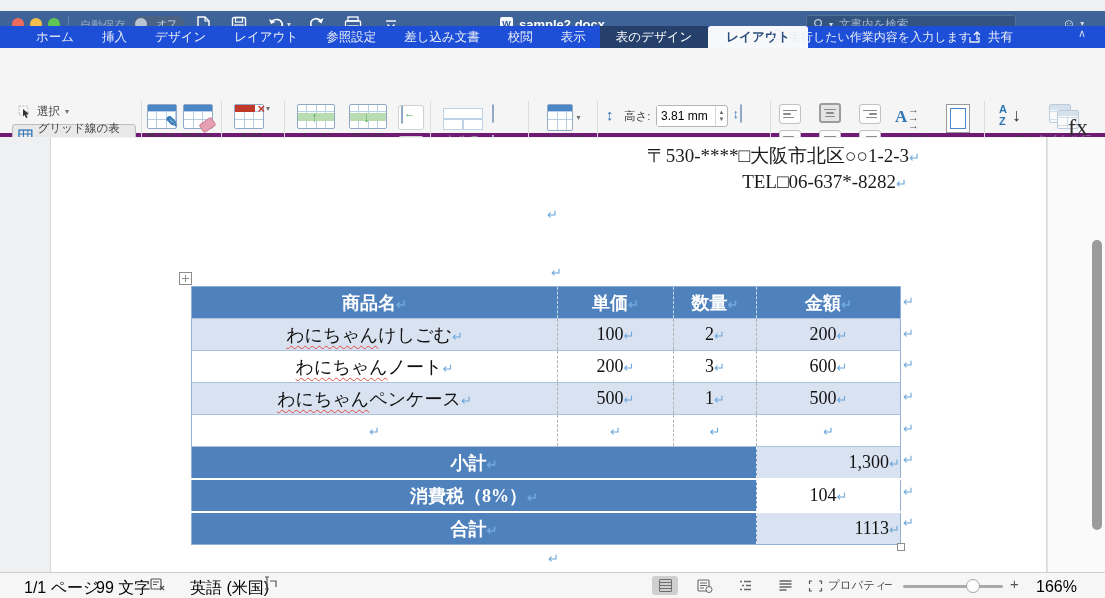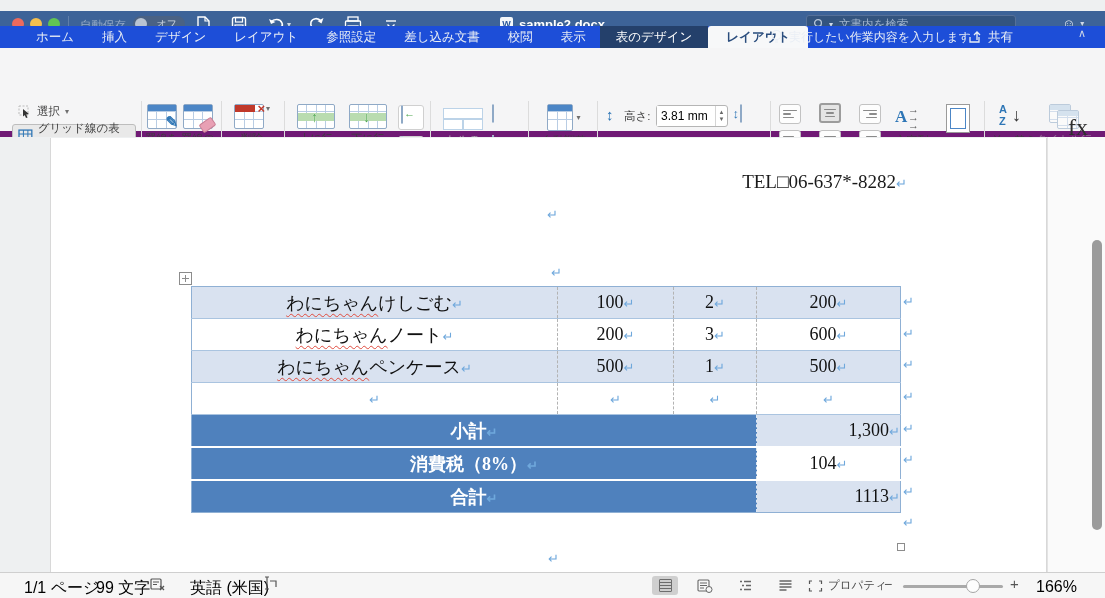--- a/index.html
+++ b/index.html
@@ -30,21 +30,21 @@
   #mood{left:1062px;top:5px;color:#e8edf4;font-size:13px;display:flex;align-items:center;gap:3px;}
   
   #tabbar{left:0;top:26px;width:1105px;height:22px;background:#1d4ed8;display:flex;align-items:stretch;}
   .rtab{color:#e9eef5;font-size:12.5px;display:flex;align-items:center;padding:0 14px;}
   #tab-table-design{background:#24406b;color:#fff;padding:0 16px;}
   #tab-layout-active{background:#f7f8f9;color:#2a4d7d;font-weight:bold;border-radius:3px 3px 0 0;padding:0 18px;}
   #assist{left:770px;top:26px;height:22px;display:flex;align-items:center;gap:6px;color:#e9eef5;font-size:12px;}
   #share-wrap{left:968px;top:26px;height:22px;display:flex;align-items:center;gap:5px;color:#e9eef5;font-size:12.5px;}
   #ribbon-collapse{left:1078px;top:27px;color:#cdd8e6;font-size:11px;}
   
-  #ribbon{left:0;top:48px;width:1105px;height:89px;background:#f5f5f6;border-bottom:6px solid #701a75;box-sizing:border-box;}
+  #ribbon{left:0;top:48px;width:1105px;height:89px;background:#f5f5f6;border-bottom:4px solid #701a75;box-sizing:border-box;}
   .sep{top:53px;width:1px;height:72px;background:#dcdcdc;}
   .g-label{top:123px;font-size:10.5px;color:#8a8a8a;text-align:center;}
   .rbtn{display:flex;flex-direction:column;align-items:center;}
   .btnlbl{font-size:11px;color:#3d3d3d;text-align:center;line-height:12px;margin-top:3px;white-space:nowrap;}
   .btnlbl.dis{color:#b3b3b3;}
   .inline-btn{display:flex;align-items:center;gap:5px;font-size:11.5px;color:#3d3d3d;}
   #btn-gridlines{left:12px;top:76px;width:124px;height:24px;border:1px solid #bdbdbd;border-radius:3px;background:#e9e9e9;
      display:flex;align-items:center;gap:5px;padding:0 5px;box-sizing:border-box;font-size:11.5px;color:#3d3d3d;}
   .caret{color:#6f6f6f;font-size:8px;}
   
@@ -435,40 +435,49 @@
   </div>
   <div class="abs" style="left:1068px;top:66px;font-family:'Liberation Serif',serif;font-size:24px;color:#2f2f2f;">
     <span>fx</span>
   </div>
   <div class="abs g-label" style="left:1000px;width:80px;">データ</div>
 </div>
 
 <div class="abs" id="docarea">
   <div id="page">
 
+    <div class="docline serif" style="right:126px;top:5px;">
+      <span>〒530-****□大阪市北区○○1-2-3</span><span class="mark">↵</span>
+    </div>
     <div class="docline serif" style="right:139px;top:33px;">
       <span>TEL□06-637*-8282</span><span class="mark">↵</span>
     </div>
     <div class="docline" style="left:496px;top:64px;">
       <span class="mark">↵</span>
     </div>
     <div class="docline" style="left:500px;top:122px;">
       <span class="mark">↵</span>
     </div>
 
     <div id="tbl-handle"></div>
 
     <table id="inv" class="serif">
       <colgroup>
           <col style="width:366px;">
           <col style="width:116px;">
           <col style="width:83px;">
           <col style="width:144px;">
         </colgroup>
       <tbody>
+          <tr class="hdr">
+        <td><span>商品名</span><span class="mark">↵</span></td>
+        <td><span>単価</span><span class="mark">↵</span></td>
+        <td><span>数量</span><span class="mark">↵</span></td>
+        <td><span>金額</span><span class="mark">↵</span></td>
+      </tr>
       <tr class="body band-l">
         <td><span class="squig">わにちゃん</span><span>けしごむ</span><span class="mark">↵</span></td>
         <td><span>100</span><span class="mark">↵</span></td>
         <td><span>2</span><span class="mark">↵</span></td>
         <td><span>200</span><span class="mark">↵</span></td>
       </tr>
       <tr class="body">
         <td><span class="squig">わにちゃん</span><span>ノート</span><span class="mark">↵</span></td>
         <td><span>200</span><span class="mark">↵</span></td>
         <td><span>3</span><span class="mark">↵</span></td>

